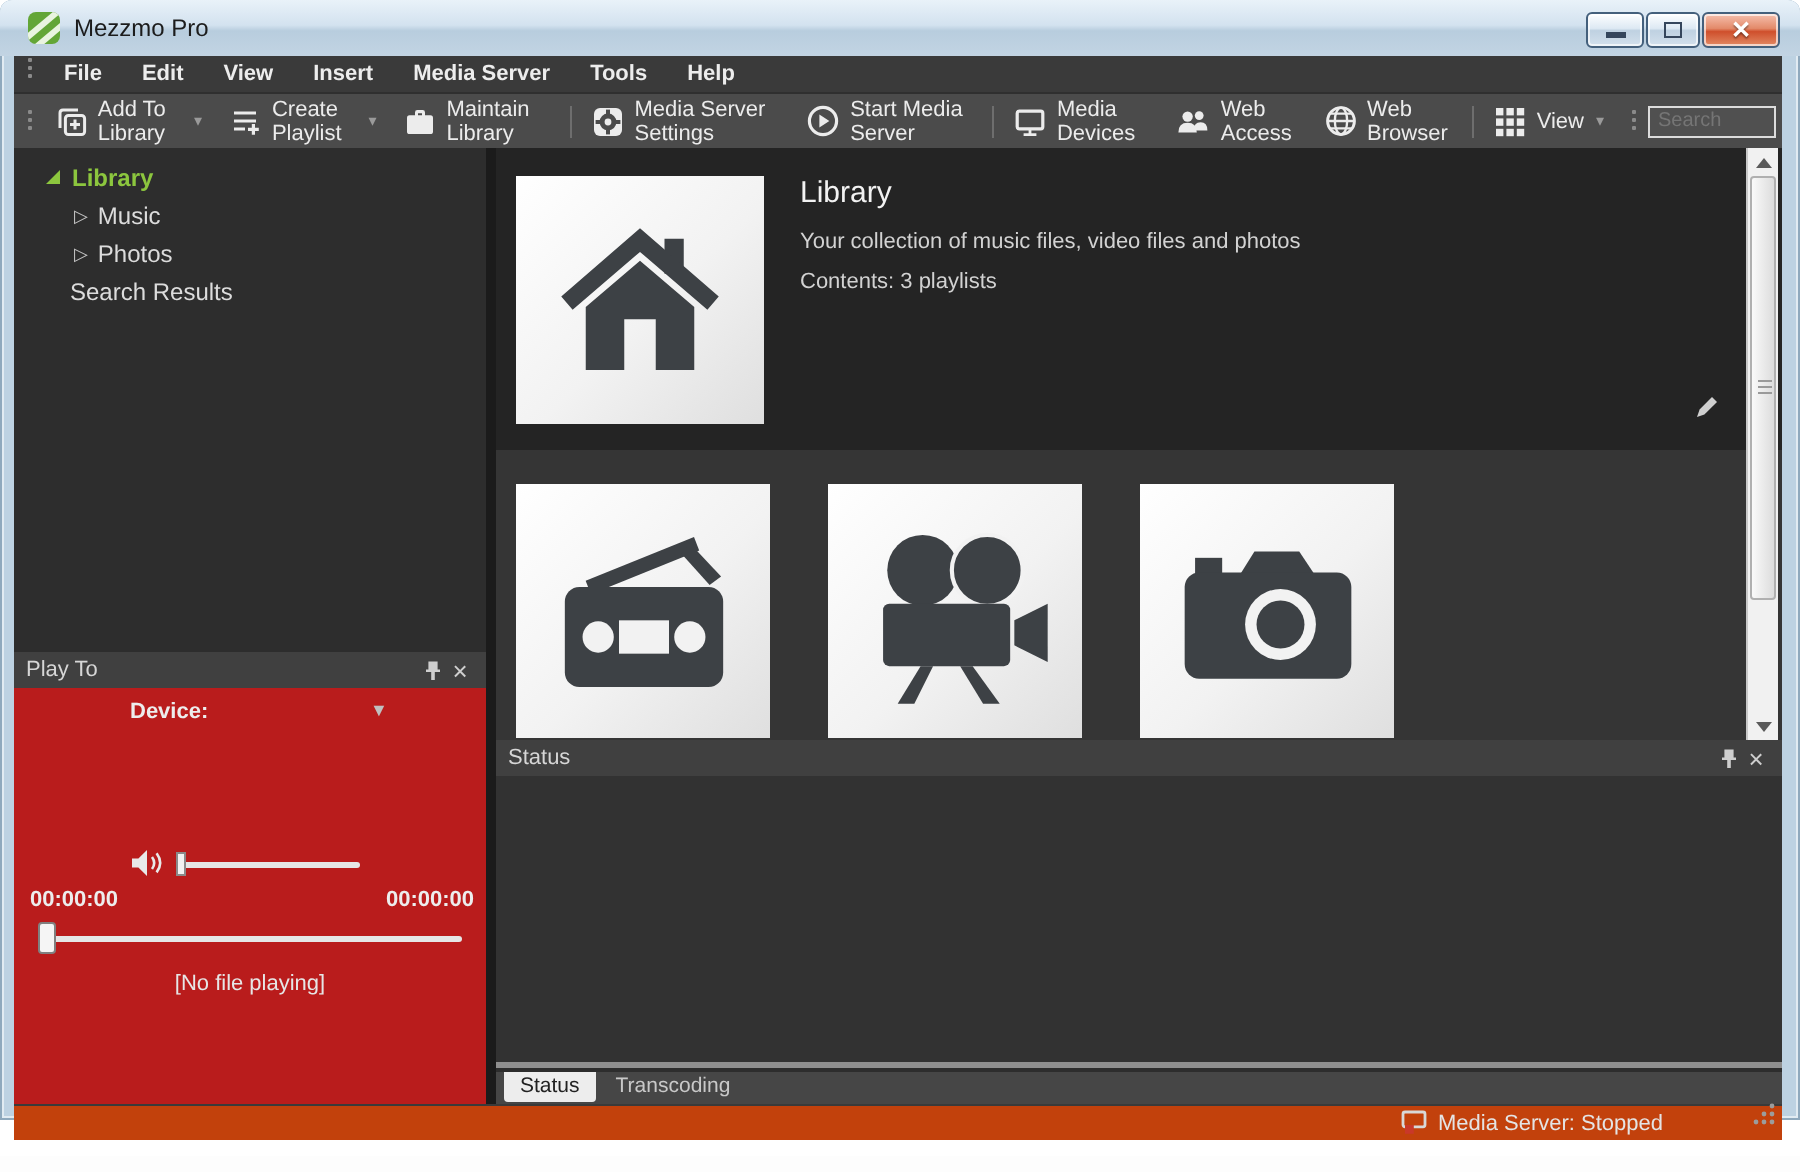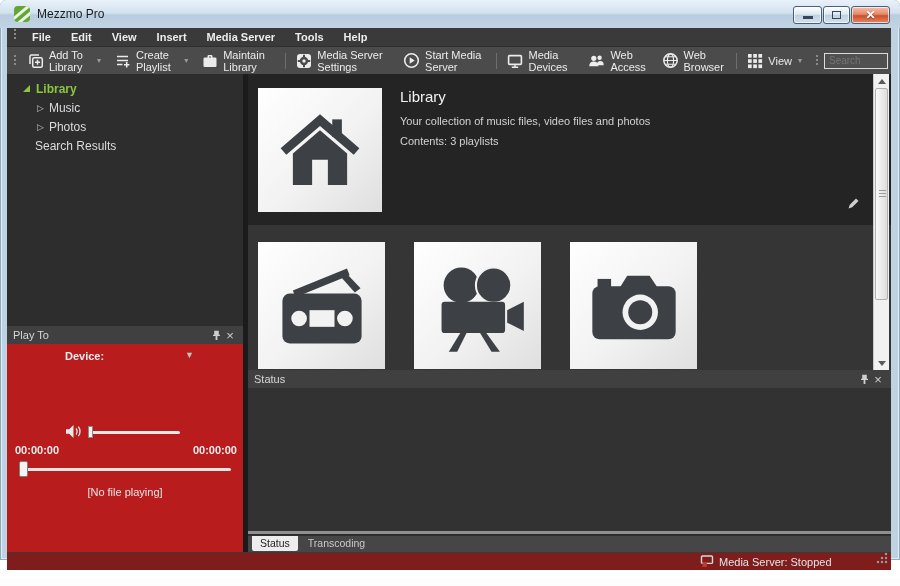--- a/index.html
+++ b/index.html
@@ -103,21 +103,21 @@
   .vscroll{position:absolute;right:2px;top:0;width:16px;height:296px;background:#f1f1f1;border-left:1px solid #c9c9c9;}
   .vs-arrow{position:absolute;left:0;width:16px;height:14px;display:flex;align-items:center;justify-content:center;cursor:pointer;}
   .vs-arrow.up{top:0;} .vs-arrow.down{bottom:0;}
   .tri-up{width:0;height:0;border-left:4px solid transparent;border-right:4px solid transparent;border-bottom:5px solid #5a5a5a;}
   .tri-down{width:0;height:0;border-left:4px solid transparent;border-right:4px solid transparent;border-top:5px solid #5a5a5a;}
   .vs-thumb{position:absolute;left:1px;top:14px;width:13px;height:212px;background:linear-gradient(90deg,#fafafa,#dcdcdc);border:1px solid #b0b0b0;border-radius:2px;cursor:grab;}
   .vs-grip{position:absolute;left:3px;top:50%;margin-top:-4px;width:7px;height:8px;
            background-image:repeating-linear-gradient(180deg,#9a9a9a 0 1px,transparent 1px 3px);}
 
   
-  .statusbar{position:absolute;left:7px;right:9px;top:552px;height:18px;background:#7f1d1d;border-top:1px solid #3a3a3a;}
+  .statusbar{position:absolute;left:7px;right:9px;top:552px;height:18px;background:#c2410c;border-top:1px solid #3a3a3a;}
   .server-status{position:absolute;left:693px;top:2px;display:flex;align-items:center;gap:5px;color:#e4e4e4;font-size:11px;cursor:default;}
   .resize-grip{position:absolute;right:3px;bottom:2px;cursor:nwse-resize;}
 
   .white-strip{position:absolute;left:0;top:578px;width:900px;height:8px;background:#fdfdfd;}
 </style>
 </head>
 <body>
 
 <div id="stage">
   <div class="window">

